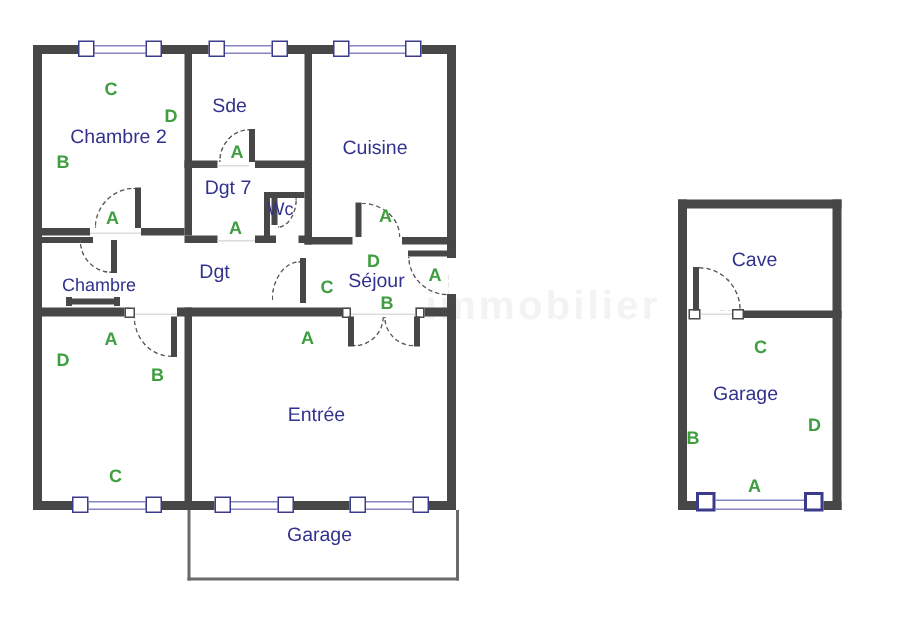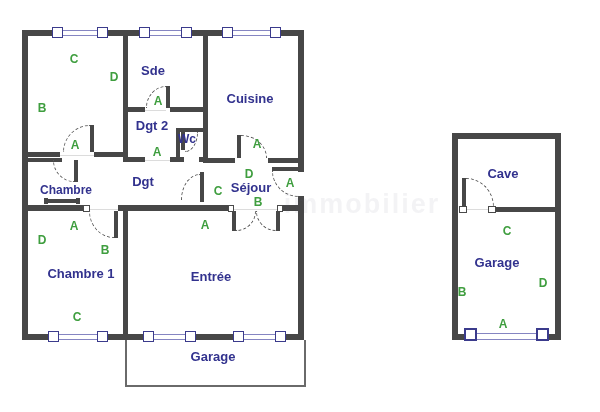--- a/index.html
+++ b/index.html
@@ -1,21 +1,21 @@
 <!DOCTYPE html>
 <html style="--wall: #474747; --label: #32328e; --marker: #3f9e3f; --window-line: #8585c2; --window-border: #3b3b8c; --arc: #5a5a5a; --balcony: #6a6a6a; --watermark-color: rgba(80,80,120,0.07);"><head>
 <meta charset="utf-8">
 <style>
   html,body{margin:0;padding:0;background:#ffffff;}
   #plan{position:relative;width:600px;height:412px;background:#fff;
         font-family:"Liberation Sans",sans-serif;overflow:hidden;}
   .w{position:absolute;background:var(--wall,#474747);}
   .gapline{position:absolute;background:#dcdcdc;}
   .rl{position:absolute;transform:translate(-50%,-50%);color:var(--label,#32328e);
-      font-weight:bold;font-size:13px;white-space:nowrap;}
+      font-weight:normal;font-size:13px;white-space:nowrap;}
   .rl.sm{font-size:12px;}
   .mk{position:absolute;transform:translate(-50%,-50%);color:var(--marker,#3f9e3f);
       font-weight:bold;font-size:12px;}
   .wsq{position:absolute;width:11px;height:11px;background:#fff;
        border:1px solid var(--window-border,#3b3b8c);box-sizing:border-box;}
   .wsq.lg{width:13px;height:13px;border-width:2px;}
   .wband{position:absolute;background:#fff;box-sizing:border-box;
          border-top:1px solid var(--window-line,#8585c2);
          border-bottom:1px solid var(--window-line,#8585c2);}
   .leaf{position:absolute;background:var(--wall,#474747);}
@@ -136,28 +136,28 @@
 
   <div class="leaf" style="left:462px;top:178px;width:4px;height:29px"></div>
   <div class="arc tr" style="left:466px;top:178px;width:28px;height:29px"></div>
 
   <div class="wband" style="left:477px;top:333px;width:59px;height:7px"></div>
   <div class="wsq lg" style="left:464px;top:328px"></div>
   <div class="wsq lg" style="left:536px;top:328px"></div>
 
   <div class="wm" style="left:362px;top:204px">immobilier</div>
 
+  <span class="rl" style="left:79px;top:91px">Chambre 2</span>
   <span class="rl" style="left:153px;top:70px">Sde</span>
   <span class="rl" style="left:250px;top:98px">Cuisine</span>
-  <span class="rl" style="left:152px;top:125px">Dgt 2</span>
+  <span class="rl" style="left:152px;top:125px">Dgt 7</span>
   <span class="rl sm" style="left:187px;top:139px">Wc</span>
   <span class="rl" style="left:143px;top:181px">Dgt</span>
   <span class="rl sm" style="left:66px;top:190px">Chambre</span>
   <span class="rl" style="left:251px;top:187px">Séjour</span>
-  <span class="rl" style="left:81px;top:273px">Chambre 1</span>
   <span class="rl" style="left:211px;top:276px">Entrée</span>
   <span class="rl" style="left:213px;top:356px">Garage</span>
   <span class="rl" style="left:503px;top:173px">Cave</span>
   <span class="rl" style="left:497px;top:262px">Garage</span>
 
   <span class="mk" style="left:74px;top:59px">C</span>
   <span class="mk" style="left:114px;top:77px">D</span>
   <span class="mk" style="left:42px;top:108px">B</span>
   <span class="mk" style="left:75px;top:145px">A</span>
   <span class="mk" style="left:158px;top:101px">A</span>

